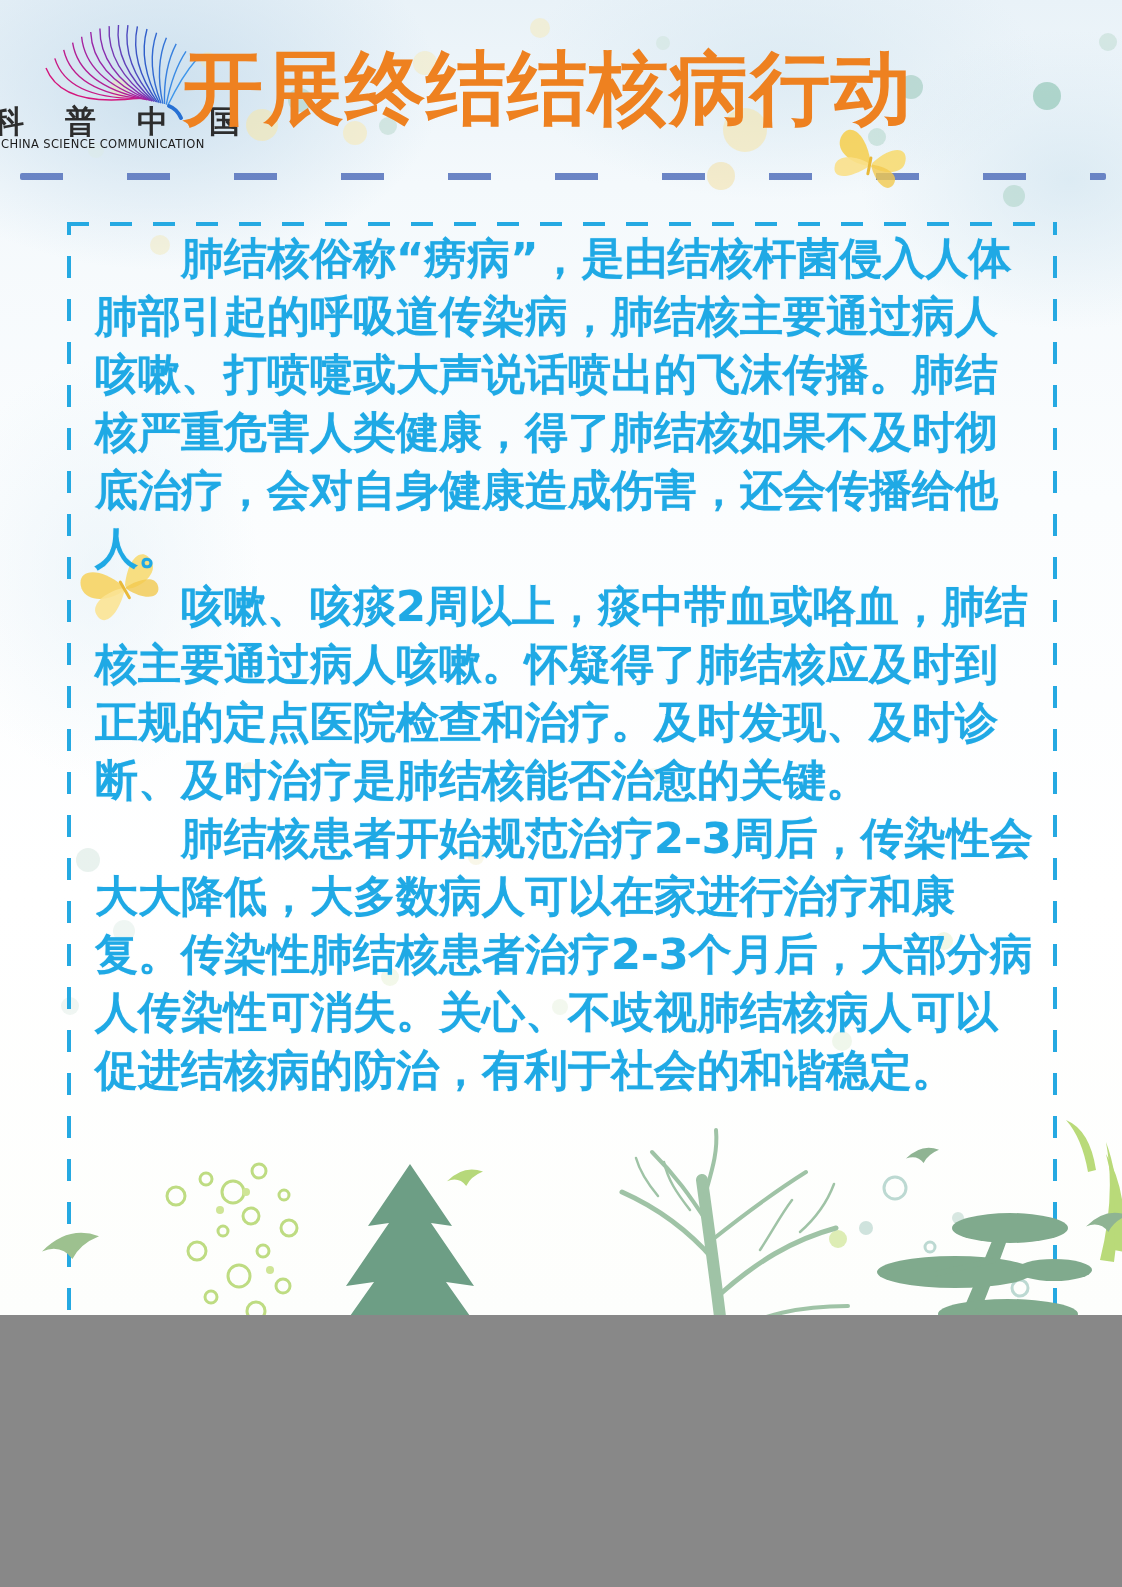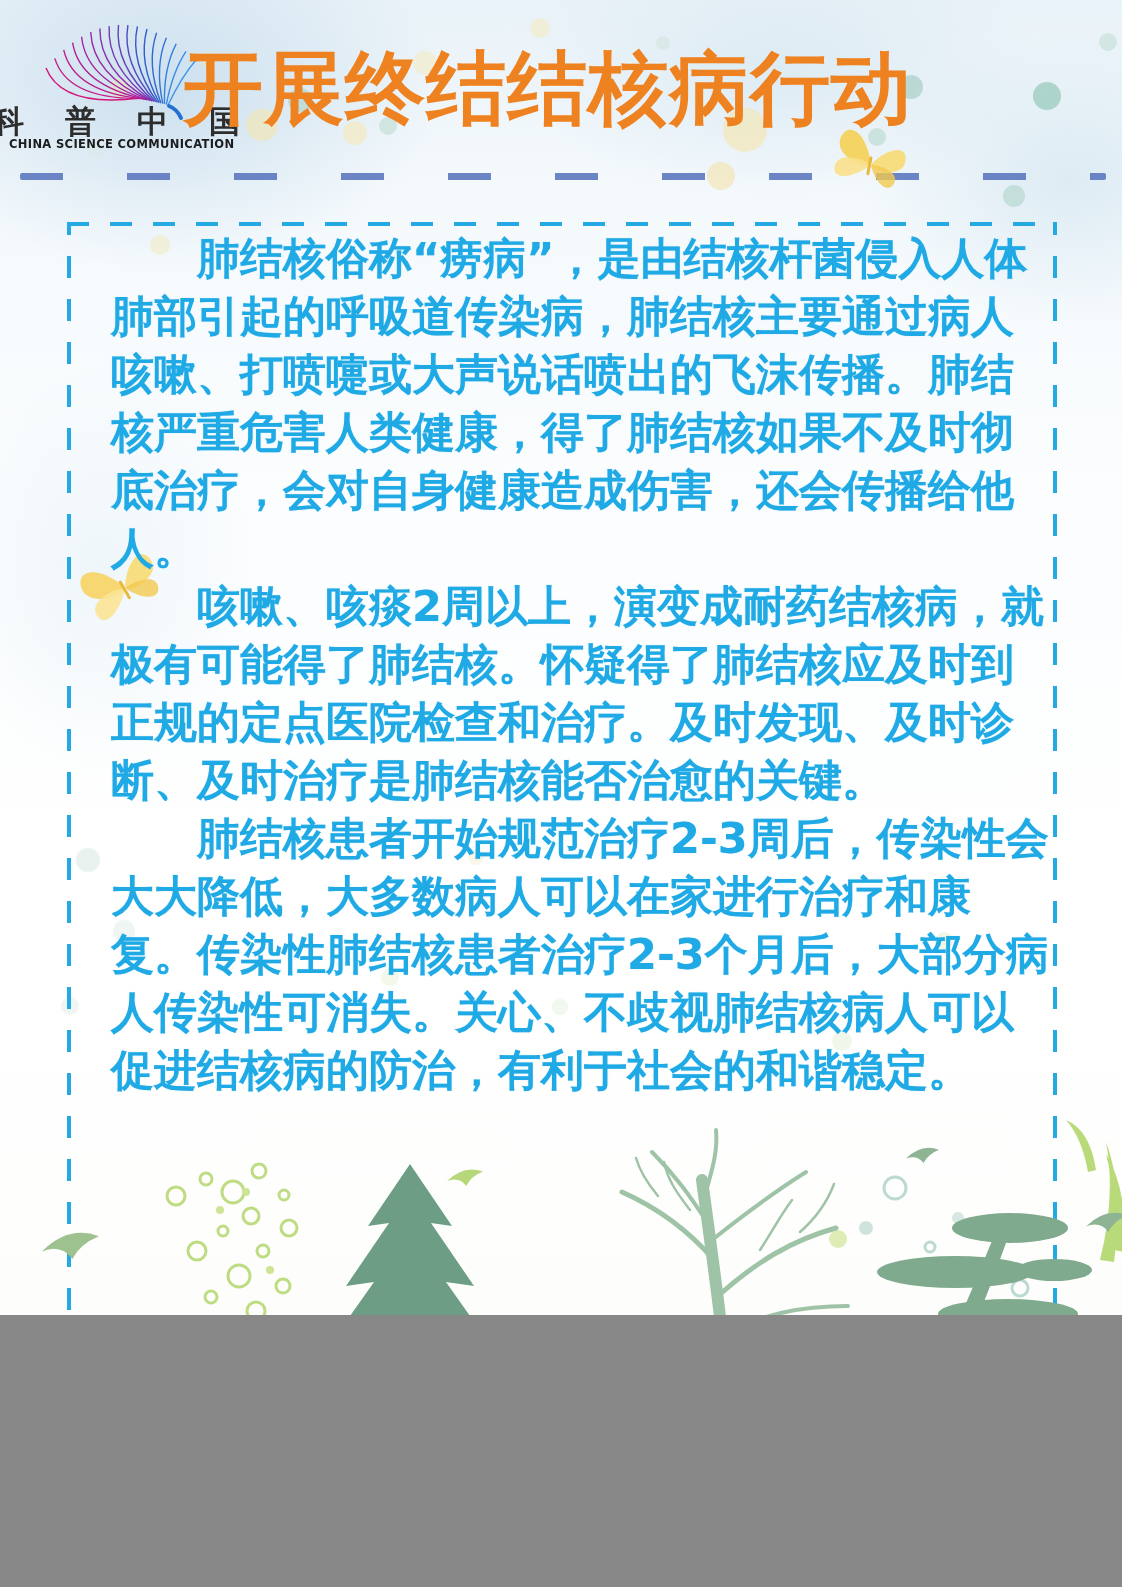--- a/index.html
+++ b/index.html
@@ -10,21 +10,21 @@
   }
   .wash{position:absolute;border-radius:50%;pointer-events:none;}
   .wash1{left:-120px;top:-90px;width:560px;height:360px;background:radial-gradient(closest-side,rgba(198,220,236,.85),rgba(198,220,236,0));}
   .wash2{left:520px;top:-60px;width:520px;height:260px;background:radial-gradient(closest-side,rgba(214,231,241,.7),rgba(214,231,241,0));}
   .wash3{left:860px;top:30px;width:420px;height:300px;background:radial-gradient(closest-side,rgba(205,226,238,.6),rgba(205,226,238,0));}
   .wash4{left:-60px;top:360px;width:320px;height:420px;background:radial-gradient(closest-side,rgba(228,240,247,.55),rgba(228,240,247,0));}
 
   .logo{position:absolute;left:0;top:0;width:280px;height:170px;}
   .logo svg{position:absolute;left:16px;top:2px;}
   .logo-cn{position:absolute;left:-7px;top:101px;font-size:31px;font-weight:bold;color:#2d2d2d;letter-spacing:41px;white-space:nowrap;}
-  .logo-en{position:absolute;left:1px;top:137px;font-size:11.5px;font-weight:bold;color:#1c1c1c;letter-spacing:.35px;white-space:nowrap;padding-left:8px;}
+  .logo-en{position:absolute;left:1px;top:137px;font-size:11.5px;font-weight:normal;color:#1c1c1c;letter-spacing:.35px;white-space:nowrap;}
 
   .title{
     position:absolute;left:183px;top:36px;
     font-family:"DejaVu Serif","Liberation Serif",serif;
     font-size:80px;font-weight:900;letter-spacing:1px;white-space:nowrap;
     color:var(--title_orange,#EE8120);
   }
 
   .divider{
     position:absolute;left:20px;top:173px;width:1086px;height:7px;border-radius:2px;
@@ -42,21 +42,20 @@
     background-position:0 0,0 100%,0 0,100% 0;
     background-size:100% 4px,100% 4px,4px 100%,4px 100%;
     background-repeat:no-repeat;
   }
 
   .article{
     position:absolute;left:95px;top:229px;width:938px;
     color:var(--body_blue,#1FA9E5);
     font-size:43px;line-height:58px;font-weight:bold;
     text-shadow:0 0 1px rgba(31,169,229,.4);
-    margin-left:16px;
   }
   .article p{margin:0;text-indent:2em;}
 
   .dot{position:absolute;border-radius:50%;pointer-events:none;}
   .bf{position:absolute;pointer-events:none;}
   .scene{position:absolute;left:0;top:1100px;}
 </style>
 </head>
 <body>
 
@@ -149,21 +148,21 @@
       <path d="M2,-2 C 17,-28 35,-30 36,-13 C 37,0 17,7 2,2 Z" fill="#F8D96B" opacity=".85"></path>
       <path d="M2,2 C 15,22 31,24 32,11 C 33,0 15,-2 2,0 Z" fill="#F3C94F" opacity=".8"></path>
       <path d="M-1,-7 L1,11" stroke="#E8B93A" stroke-width="3" stroke-linecap="round"></path>
     </g>
   </svg>
 
   <div class="frame"></div>
 
   <div class="article">
     <p>肺结核俗称“痨病”，是由结核杆菌侵入人体肺部引起的呼吸道传染病，肺结核主要通过病人咳嗽、打喷嚏或大声说话喷出的飞沫传播。肺结核严重危害人类健康，得了肺结核如果不及时彻底治疗，会对自身健康造成伤害，还会传播给他人。</p>
-    <p>咳嗽、咳痰2周以上，演变成耐药结核病，就极有可能得了肺结核。怀疑得了肺结核应及时到正规的定点医院检查和治疗。及时发现、及时诊断、及时治疗是肺结核能否治愈的关键。</p>
+    <p>咳嗽、咳痰2周以上，痰中带血或咯血，肺结核主要通过病人咳嗽。怀疑得了肺结核应及时到正规的定点医院检查和治疗。及时发现、及时诊断、及时治疗是肺结核能否治愈的关键。</p>
     <p>肺结核患者开始规范治疗2-3周后，传染性会大大降低，大多数病人可以在家进行治疗和康复。传染性肺结核患者治疗2-3个月后，大部分病人传染性可消失。关心、不歧视肺结核病人可以促进结核病的防治，有利于社会的和谐稳定。</p>
   </div>
 
   <svg class="scene" width="1122" height="487" viewBox="0 0 1122 487">
     <defs>
       <linearGradient id="hillG" x1="0" y1="0" x2="0" y2="1">
         <stop offset="0" stop-color="#e7f1ca"></stop>
           <stop offset="1" stop-color="#c9df99"></stop>
       </linearGradient>
     </defs>

